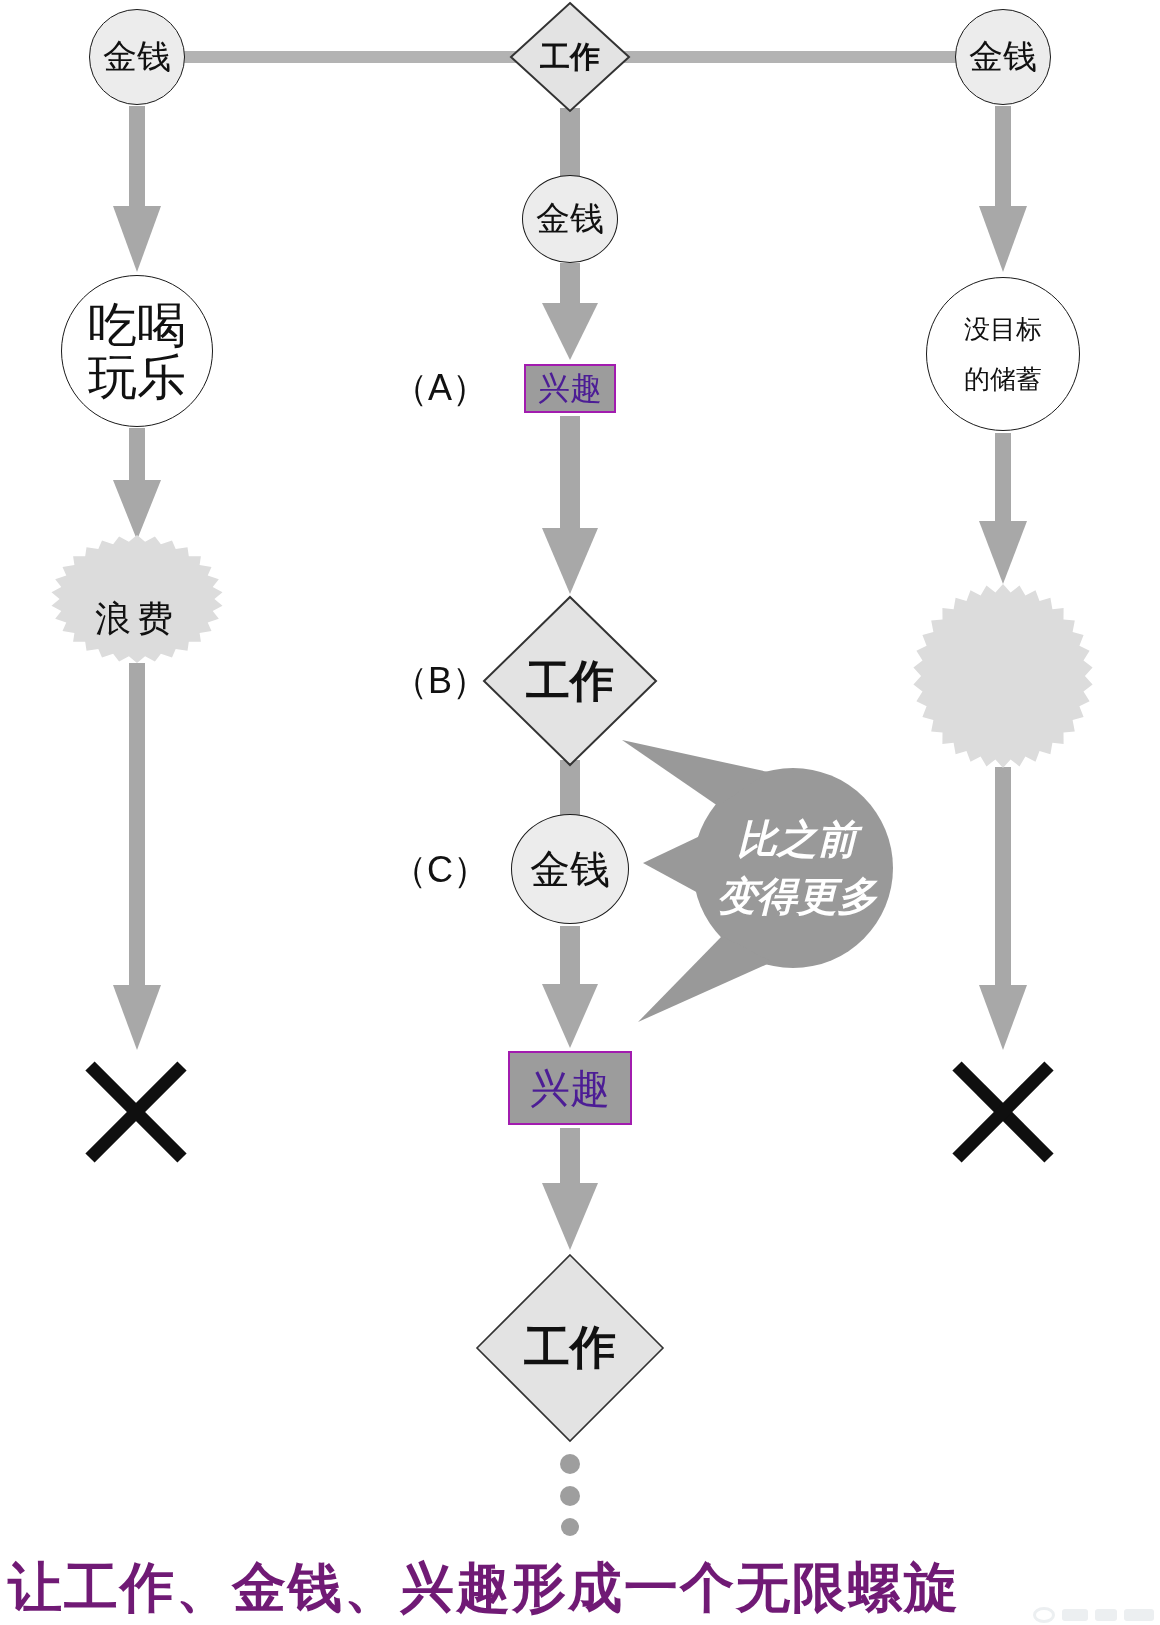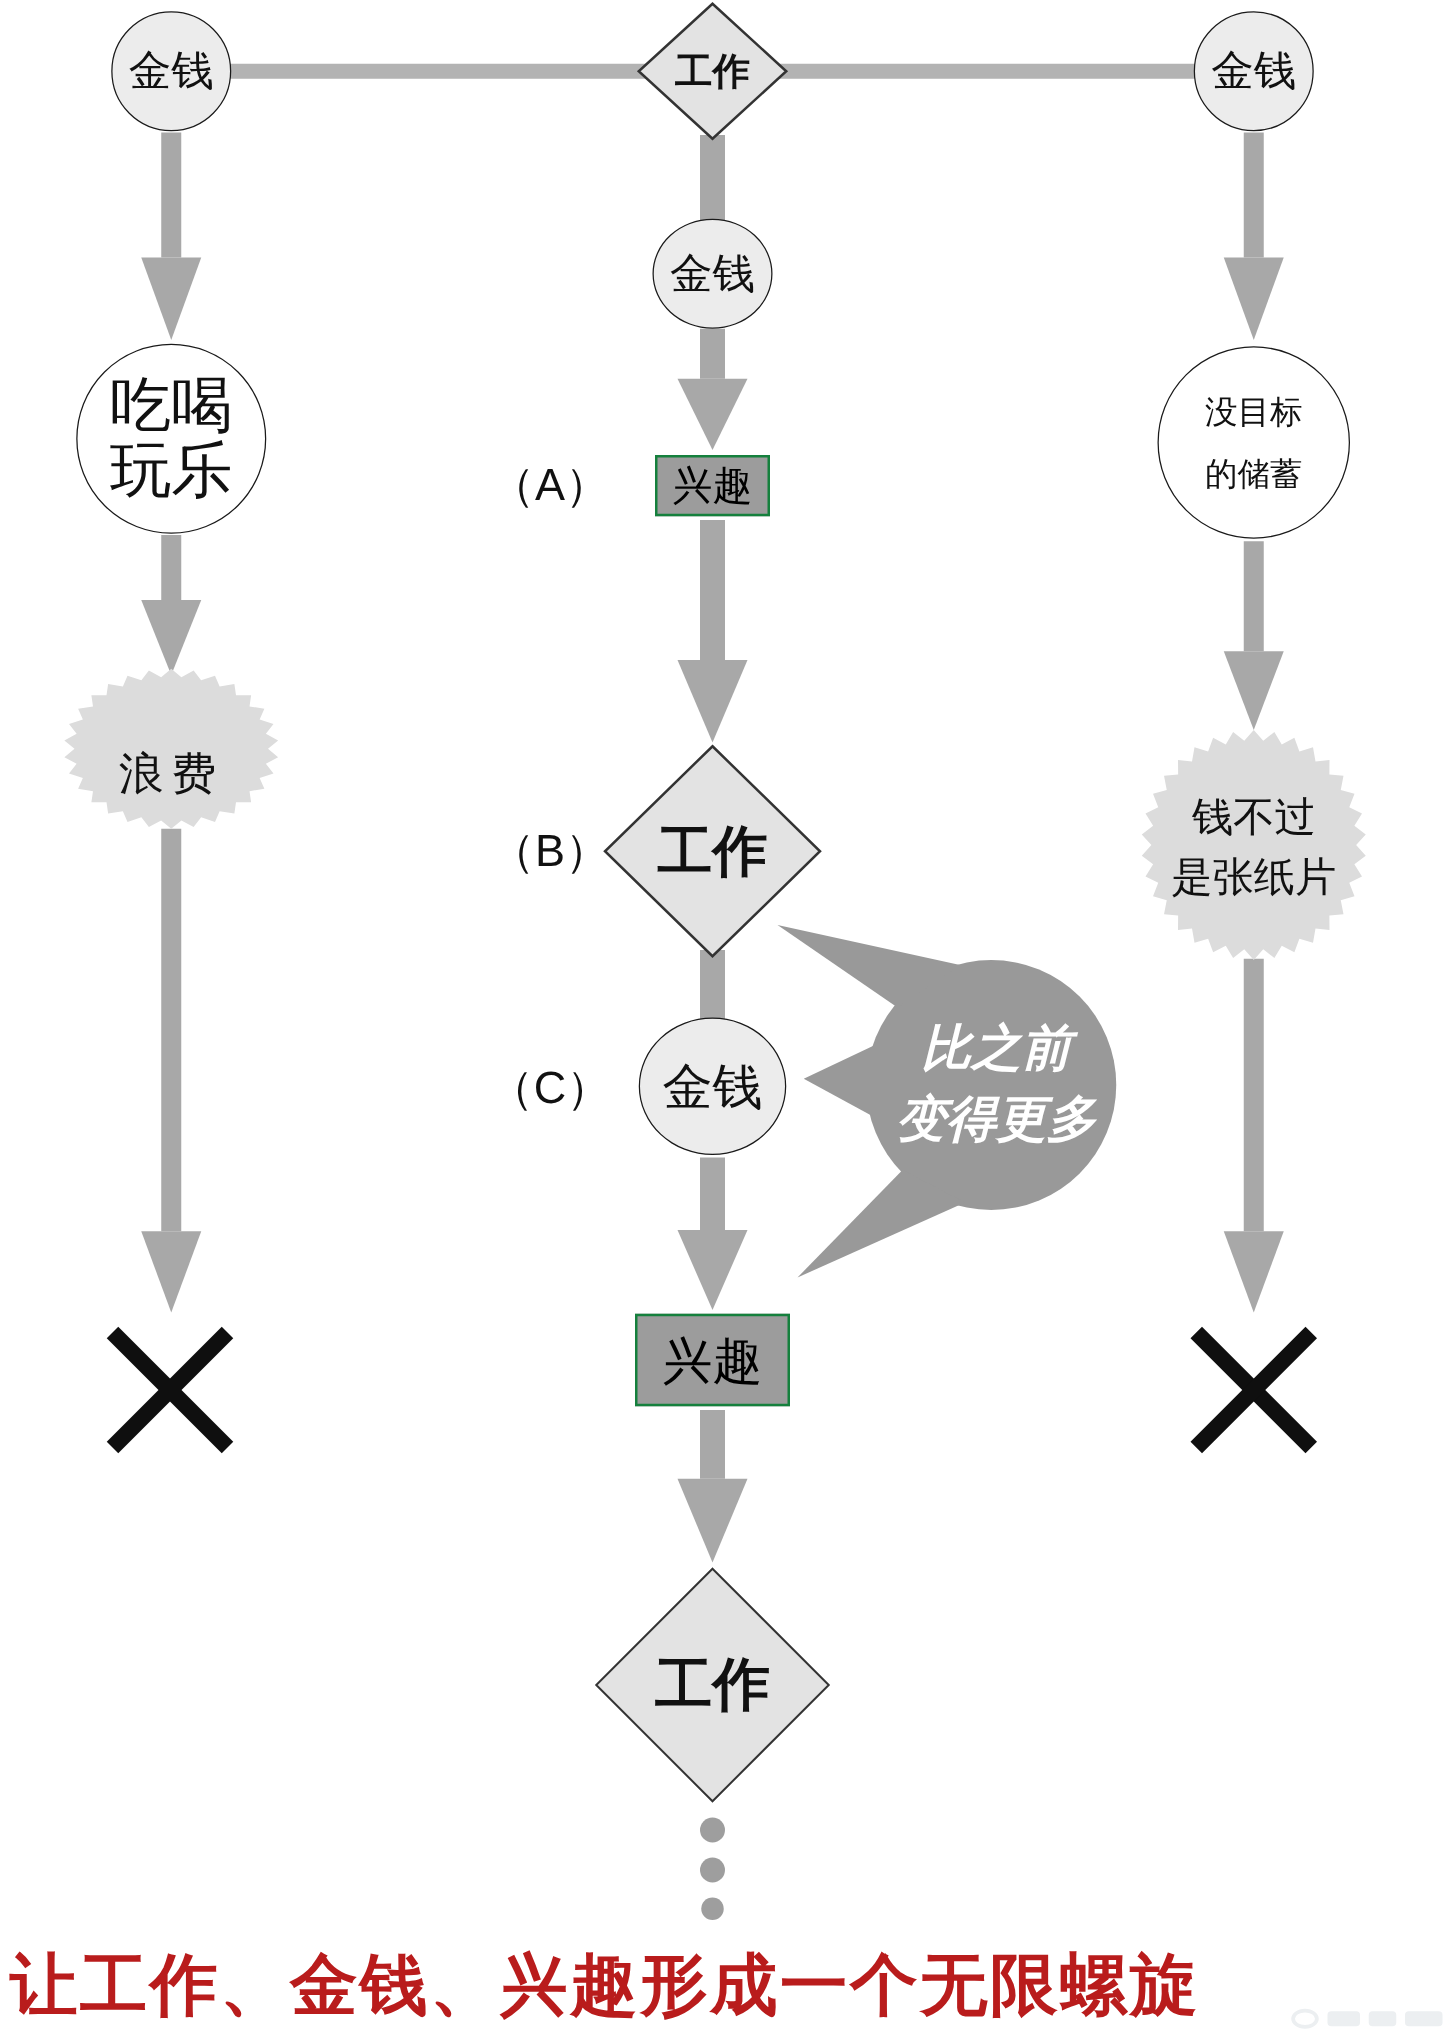--- a/index.html
+++ b/index.html
@@ -4,27 +4,27 @@
 <style>
   html,body{margin:0;padding:0;background:#fff;}
   #canvas{
     position:relative;width:1160px;height:1625px;background:#ffffff;overflow:hidden;
     font-family:"Liberation Sans",sans-serif;color:#111;
   }
   #shapes{position:absolute;left:0;top:0;z-index:1;}
   .node{position:absolute;z-index:2;display:flex;flex-direction:column;align-items:center;justify-content:center;text-align:center;box-sizing:border-box;}
   .circle{border-radius:50%;border:1.6px solid #1a1a1a;background:#ececec;}
   .circle.white{background:#ffffff;}
-  .interest-box{background:#9c9c9c;border:2px solid #15803d;color:#000000;}
+  .interest-box{background:#9c9c9c;border:2px solid #a21caf;color:#4c1d95;}
   .diamond-text,.star-text,.bubble-text{background:transparent;border:none;}
   .t34{font-size:34px;}
   .label-abc{position:absolute;z-index:2;font-size:36px;display:flex;align-items:center;justify-content:center;}
   .caption{
     position:absolute;z-index:2;left:0;top:1552px;width:968px;text-align:center;
-    font-size:54px;font-weight:bold;color:#b91c1c;letter-spacing:2px;
+    font-size:54px;font-weight:bold;color:#701a75;letter-spacing:2px;
   }
   .bubble-text{color:#fff;font-weight:bold;font-size:40px;line-height:57px;}
   .wm{position:absolute;z-index:2;right:6px;top:1607px;display:flex;gap:7px;align-items:center;opacity:1;}
   .wm span{display:block;background:#eceff1;height:12px;border-radius:3px;}
 </style>
 </head>
 <body>
 
 <div id="canvas">
 
@@ -158,24 +158,20 @@
     <span>玩乐</span>
   </div>
   <div class="node star-text" style="left:57px;top:592px;width:160px;height:54px;font-size:36px;letter-spacing:6px;">
     <span>浪费</span>
   </div>
 
   <div class="node circle white" style="left:926px;top:277px;width:154px;height:154px;font-size:26px;line-height:50px;">
     <span>没目标</span>
     <span>的储蓄</span>
   </div>
-  <div class="node star-text" style="left:913px;top:628px;width:180px;height:100px;font-size:33px;line-height:48px;">
-    <span>钱不过</span>
-    <span>是张纸片</span>
-  </div>
 
   <div class="node bubble-text" style="left:673px;top:808px;width:248px;height:120px;font-style:italic;">
     <span>比之前</span>
     <span>变得更多</span>
   </div>
 
   <div class="caption">让工作、金钱、兴趣形成一个无限螺旋</div>
 
   <div class="wm">
     <span style="width:16px;border-radius:50%;border:3px solid #eceff1;background:transparent;height:10px;"></span>

